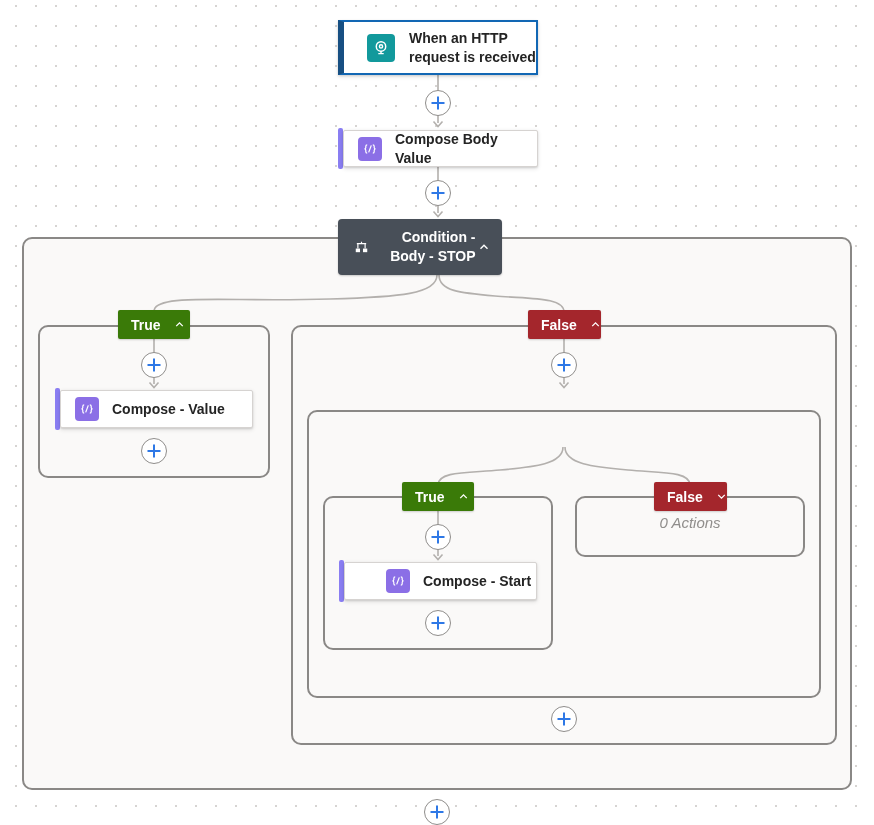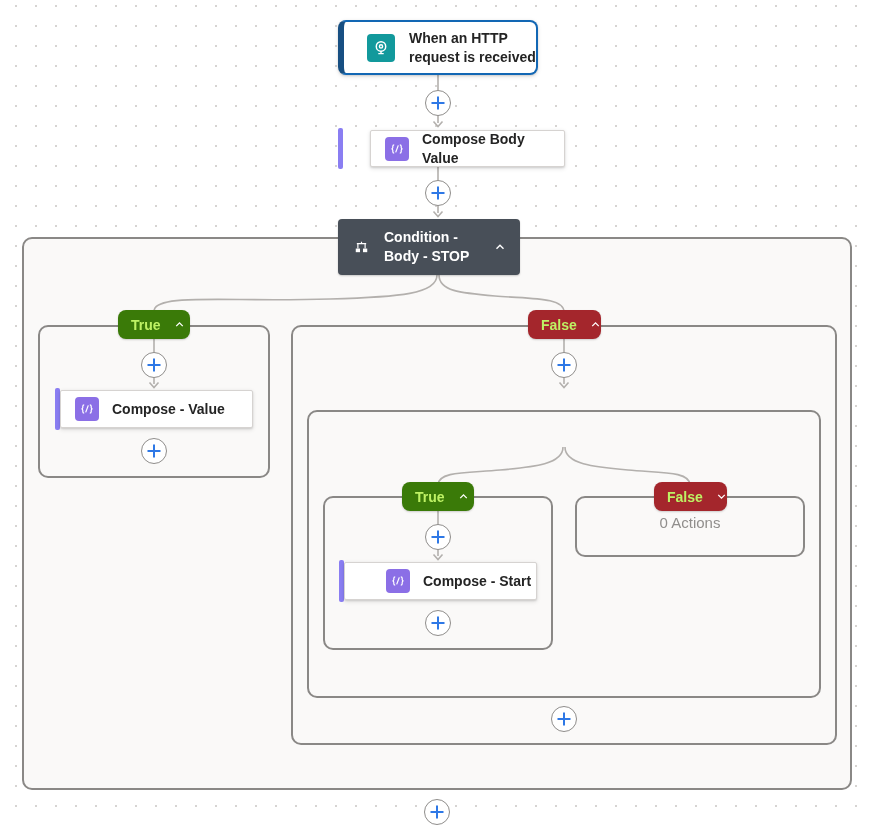--- a/index.html
+++ b/index.html
@@ -28,21 +28,21 @@
   
   .card {
     position:absolute; background:#fff; display:flex; align-items:center;
     border:1px solid #d6d3d1; border-radius:2px;
     box-shadow:0 1px 2px rgba(0,0,0,.12), 0 1.5px 4px rgba(0,0,0,.10);
     cursor:pointer;
   }
   .card .title { font-size:14px; font-weight:600; color:#242424; line-height:19px; }
 
   .trigger-card {
-    border:2px solid #1267b4; border-left:6px solid #174f82; border-radius:8px;
+    border:2px solid #1267b4; border-left:6px solid #174f82; border-radius:0;
     padding-left:23px;
     justify-content:center;
   }
   .accent-bar { position:absolute; width:5px; border-radius:2px; background:#8a7ef2; z-index:9; }
 
   .icon-tile {
     flex:0 0 auto; display:flex; align-items:center; justify-content:center;
     border-radius:4px;
   }
   .tile-28 { width:28px; height:28px; }
@@ -58,21 +58,21 @@
     display:flex; align-items:center; padding:0 10px 0 15px;
     box-shadow:0 1px 2px rgba(0,0,0,.2); cursor:pointer;
   }
   .dark-card .title { color:#ffffff; font-size:14px; font-weight:600; line-height:19px;
     margin-left:14px; width:122px; }
   .chev-btn { margin-left:auto; background:none; border:none; cursor:pointer;
     display:flex; align-items:center; justify-content:center; width:22px; height:22px; }
 
   
   .label-pill {
-    position:absolute; height:29px; border-radius:8px; color:#bef264;
+    position:absolute; height:29px; border-radius:2px; color:#ffffff;
     display:flex; align-items:center; padding:0 9px 0 13px; cursor:pointer;
     font-size:14px; font-weight:700;
     box-shadow:0 1px 2px rgba(0,0,0,.18);
   }
   .green { background:#3a7a08; }
   .red   { background:#a4262c; }
   .label-pill .chev { margin-left:12px; display:flex; }
 
   
   .plus {
@@ -125,38 +125,38 @@
     <span class="title" style="margin-left:14px;width:136px;">When an HTTP request is received</span>
   </div>
 
   <button class="plus" style="left:425px;top:90px;">
     <svg width="16" height="16" viewBox="0 0 16 16" stroke="#2e78e6" stroke-width="2">
         <path d="M8 1.5 V14.5 M1.5 8 H14.5"></path>
       </svg>
   </button>
 
   <div class="accent-bar" style="left:338px;top:128px;height:41px;"></div>
-  <div class="card compose-card node" style="left:343px;top:130px;width:195px;height:37px;margin-left:27px;">
+  <div class="card compose-card node" style="left:343px;top:130px;width:195px;height:37px;">
     <span class="icon-tile tile-24 purple">
       <svg width="16" height="16" viewBox="0 0 16 16" fill="none" stroke="#fff" stroke-width="1.2">
         <path d="M5.2 3.8 Q3.8 3.8 3.8 5.2 V6.4 Q3.8 7.6 2.6 7.9 Q3.8 8.2 3.8 9.4 V10.8 Q3.8 12.2 5.2 12.2"></path>
         <path d="M10.8 3.8 Q12.2 3.8 12.2 5.2 V6.4 Q12.2 7.6 13.4 7.9 Q12.2 8.2 12.2 9.4 V10.8 Q12.2 12.2 10.8 12.2"></path>
         <path d="M9.3 4.4 L6.7 11.4"></path>
       </svg>
     </span>
     <span class="title">Compose Body Value</span>
   </div>
 
   <button class="plus" style="left:425px;top:180px;">
     <svg width="16" height="16" viewBox="0 0 16 16" stroke="#2e78e6" stroke-width="2">
         <path d="M8 1.5 V14.5 M1.5 8 H14.5"></path>
       </svg>
   </button>
 
-  <div class="dark-card node" style="left:338px;top:219px;width:182px;height:56px;">
+  <div class="dark-card node" style="left:338px;top:219px;width:164px;height:56px;text-align:right;">
     <span style="display:flex;">
       <svg width="17" height="17" viewBox="0 0 16 16" fill="#fff" stroke="#fff" stroke-width="1.1">
         <path fill="none" d="M8 2.6 V4.4 M3.6 4.4 H12.4 M4.6 4.4 V9 M11.4 4.4 V9"></path>
         <rect x="2.6" y="9" width="4" height="3.4" stroke="none"></rect>
         <rect x="9.4" y="9" width="4" height="3.4" stroke="none"></rect>
       </svg>
     </span>
     <span class="title">Condition - Body - STOP</span>
     <button class="chev-btn">
       <svg width="14" height="14" viewBox="0 0 16 16" fill="none" stroke="#fff" stroke-width="1.6">
@@ -249,21 +249,21 @@
 
   <div class="label-pill red" style="left:654px;top:482px;width:73px;">
     <span>False</span>
     <span class="chev">
       <svg width="13" height="13" viewBox="0 0 16 16" fill="none" stroke="#fff" stroke-width="1.6">
           <path d="M4 6 L8 10 L12 6"></path>
         </svg>
     </span>
   </div>
 
-  <div class="empty-text" style="left:575px;top:514px;width:230px;">0 Actions</div>
+  <div class="empty-text" style="left:575px;top:514px;width:230px;font-style:italic;">0 Actions</div>
 
   <button class="plus" style="left:551px;top:706px;">
     <svg width="16" height="16" viewBox="0 0 16 16" stroke="#2e78e6" stroke-width="2">
         <path d="M8 1.5 V14.5 M1.5 8 H14.5"></path>
       </svg>
   </button>
 
   <button class="plus" style="left:424px;top:799px;">
     <svg width="16" height="16" viewBox="0 0 16 16" stroke="#2e78e6" stroke-width="2">
         <path d="M8 1.5 V14.5 M1.5 8 H14.5"></path>

